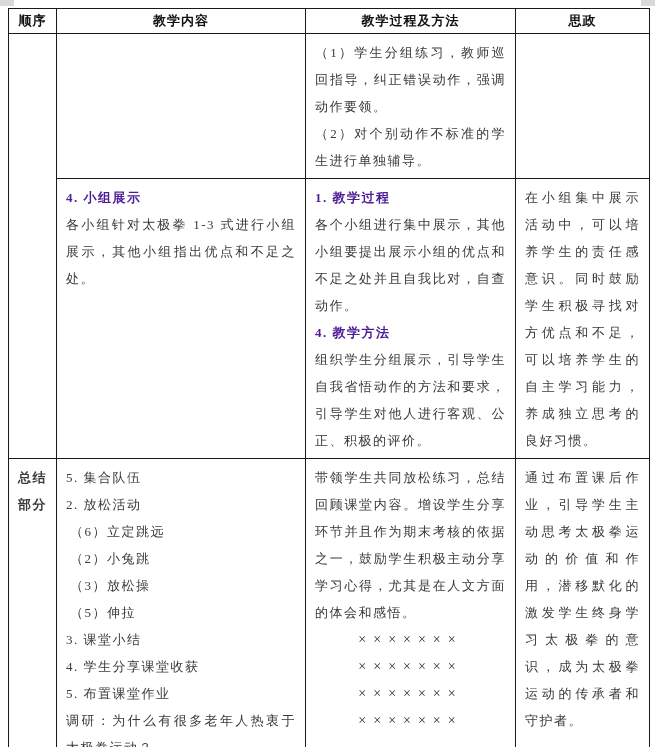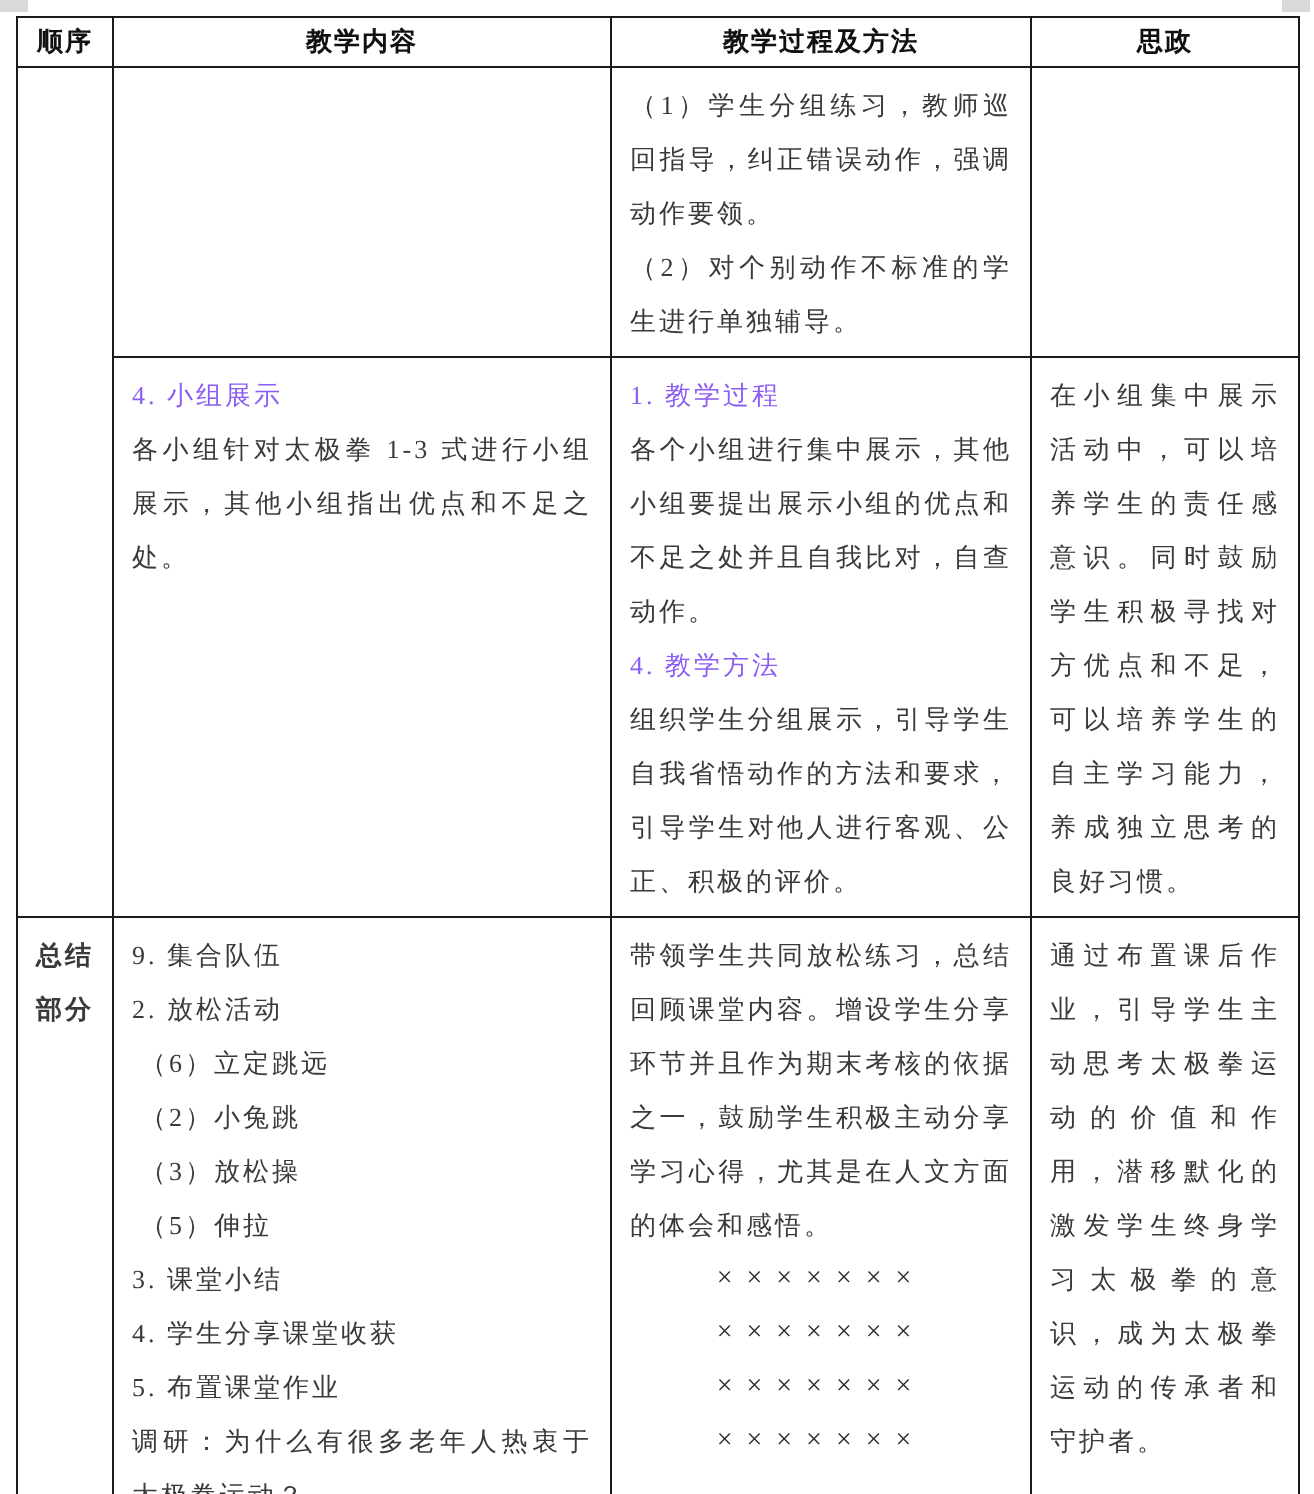--- a/index.html
+++ b/index.html
@@ -65,22 +65,22 @@
   td.order-cell {
     text-align: center;
     vertical-align: middle;
     font-weight: bold;
     color: #111111;
     line-height: 36px;
     padding: 0 2px;
   }
   .para { margin: 0; }
   .bold-line {
-    font-weight: normal;
-    color: #8b5cf6;
+    font-weight: bold;
+    color: #4c1d95;
   }
   .list-line { margin: 0; }
   .sub-item { padding-left: 4px; }
   .x-line {
     text-align: center;
     letter-spacing: 7px;
     font-size: 14px;
     color: #2c2c2c;
     margin: 0;
   }
@@ -134,21 +134,21 @@
         <p class="para">在小组集中展示活动中，可以培养学生的责任感意识。同时鼓励学生积极寻找对方优点和不足，可以培养学生的自主学习能力，养成独立思考的良好习惯。</p>
       </td>
     </tr>
 
     <tr class="row-3">
       <td class="order-cell">
         <div>总结</div>
         <div>部分</div>
       </td>
       <td>
-        <div class="list-line">9. 集合队伍</div>
+        <div class="list-line">5. 集合队伍</div>
         <div class="list-line">2. 放松活动</div>
         <div class="list-line sub-item">（6）立定跳远</div>
         <div class="list-line sub-item">（2）小兔跳</div>
         <div class="list-line sub-item">（3）放松操</div>
         <div class="list-line sub-item">（5）伸拉</div>
         <div class="list-line">3. 课堂小结</div>
         <div class="list-line">4. 学生分享课堂收获</div>
         <div class="list-line">5. 布置课堂作业</div>
         <div class="list-line">调研：为什么有很多老年人热衷于太极拳运动？</div>
 

